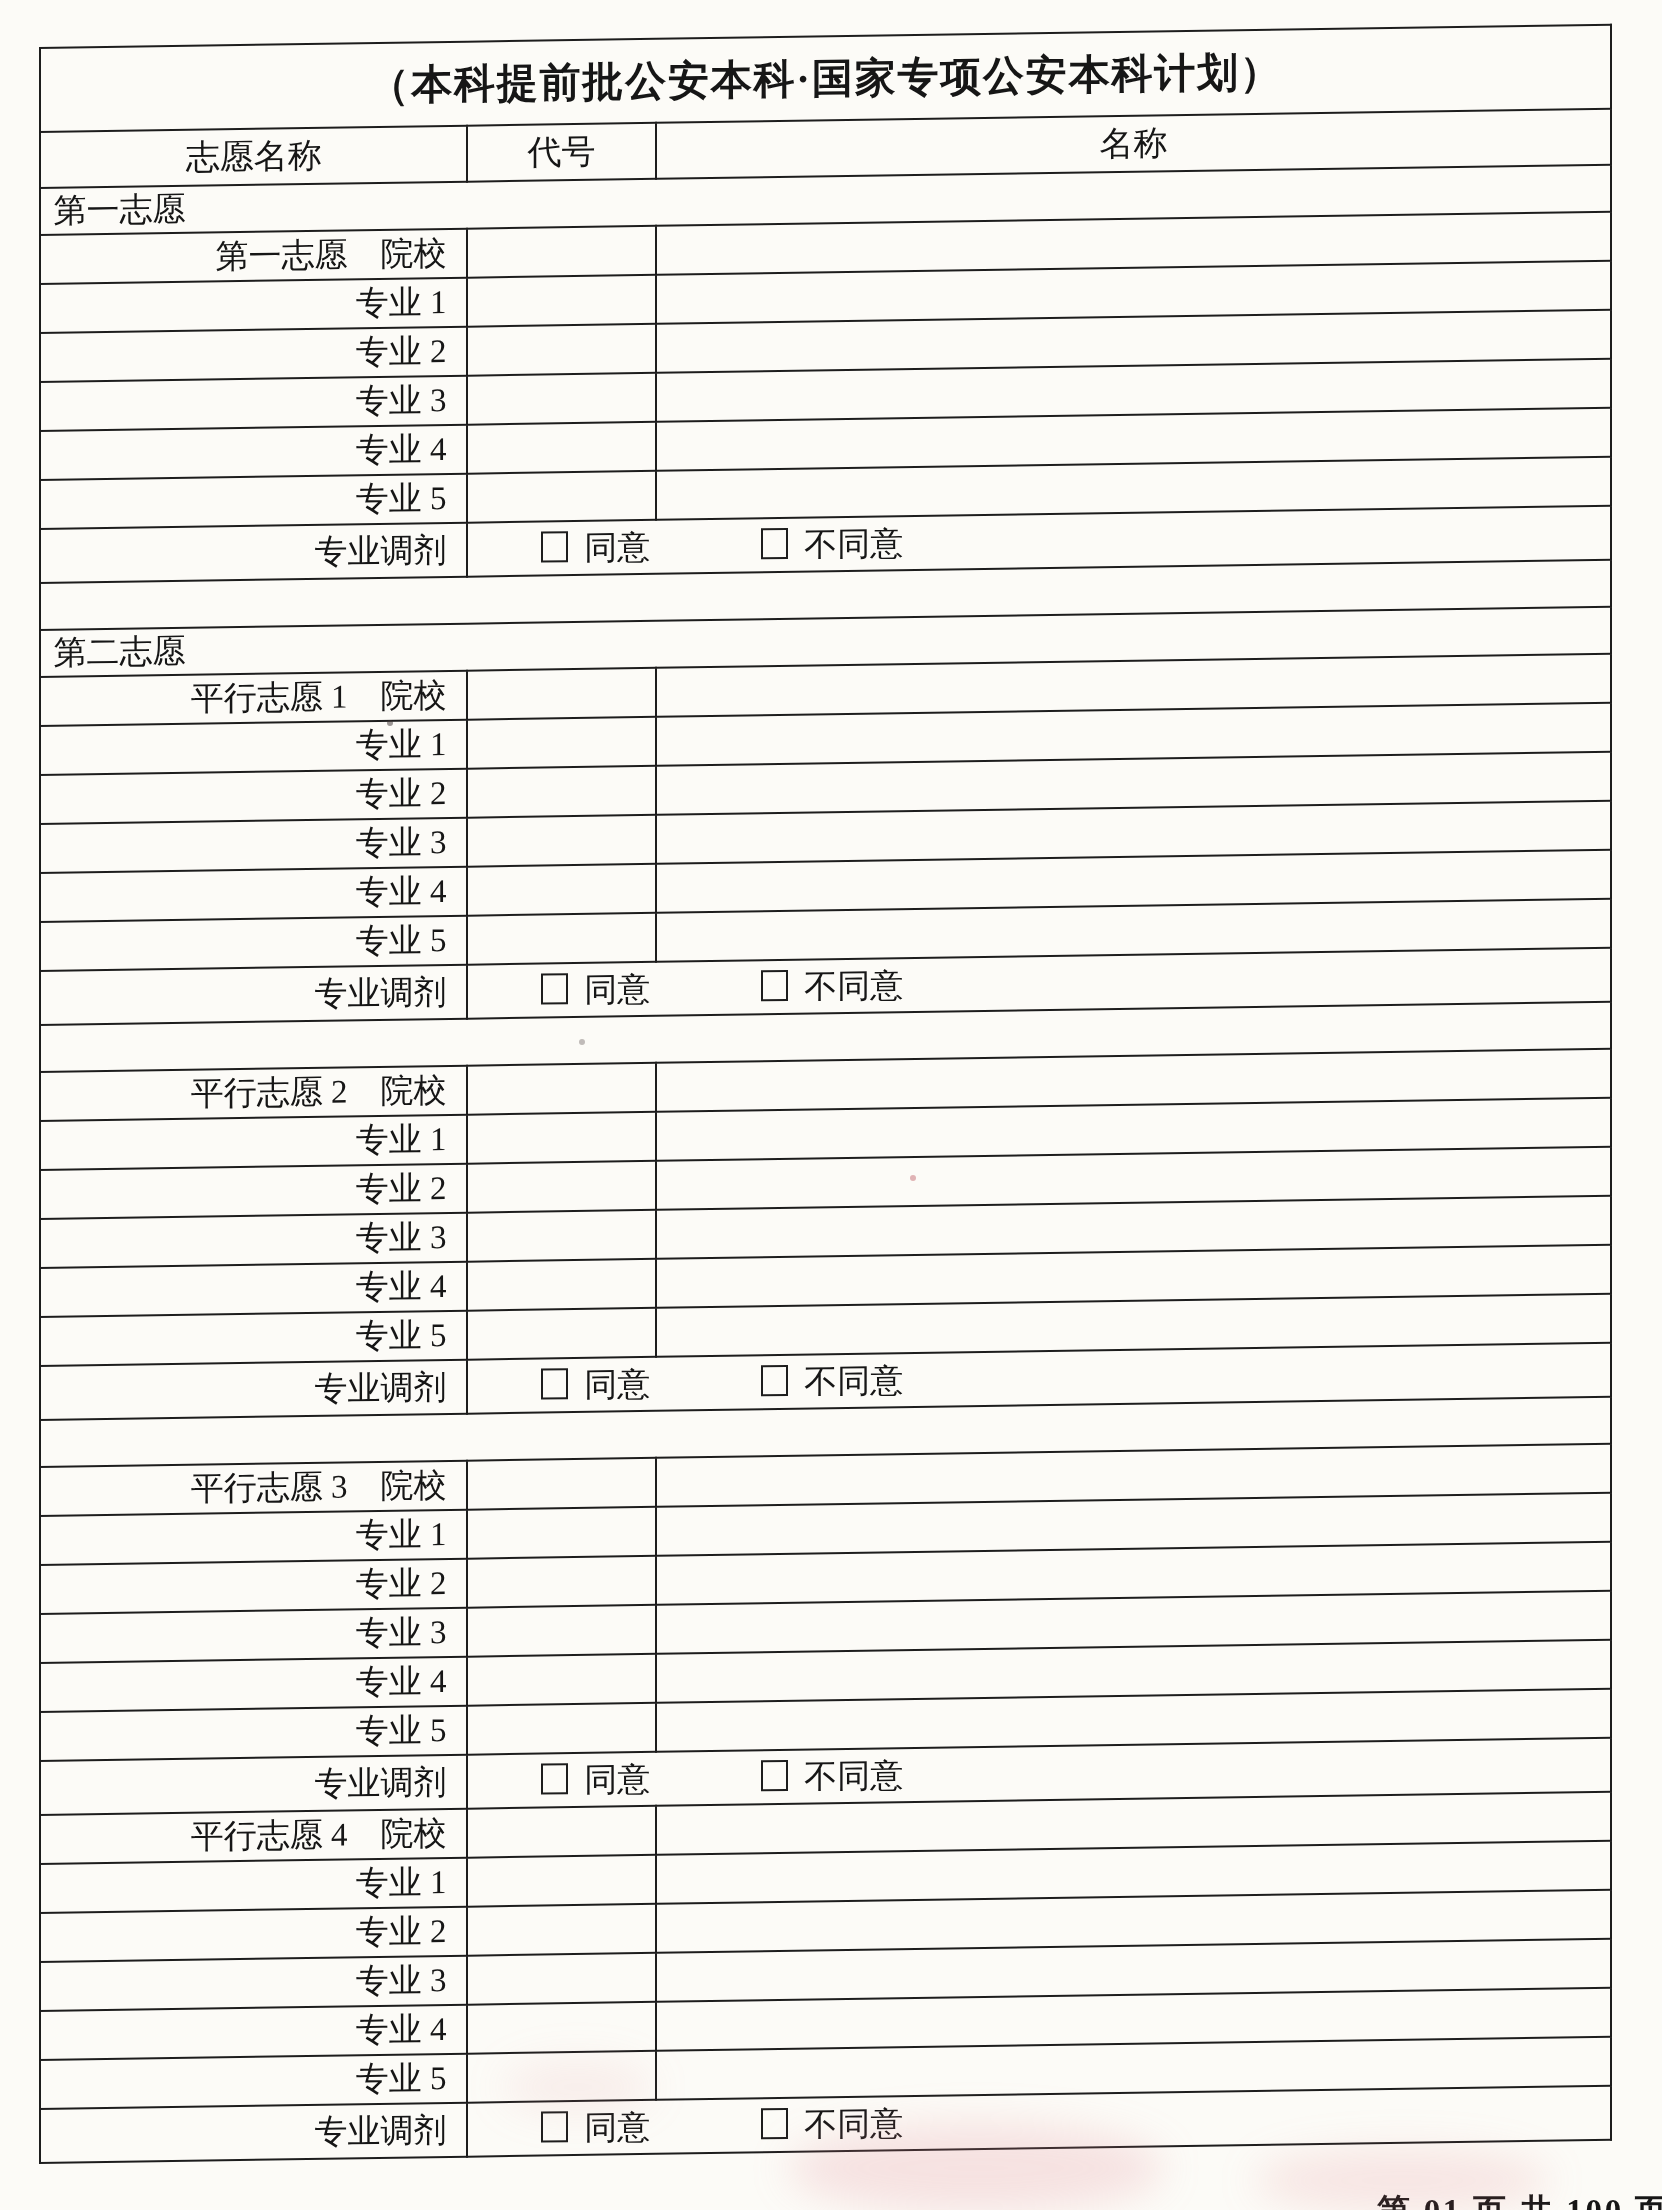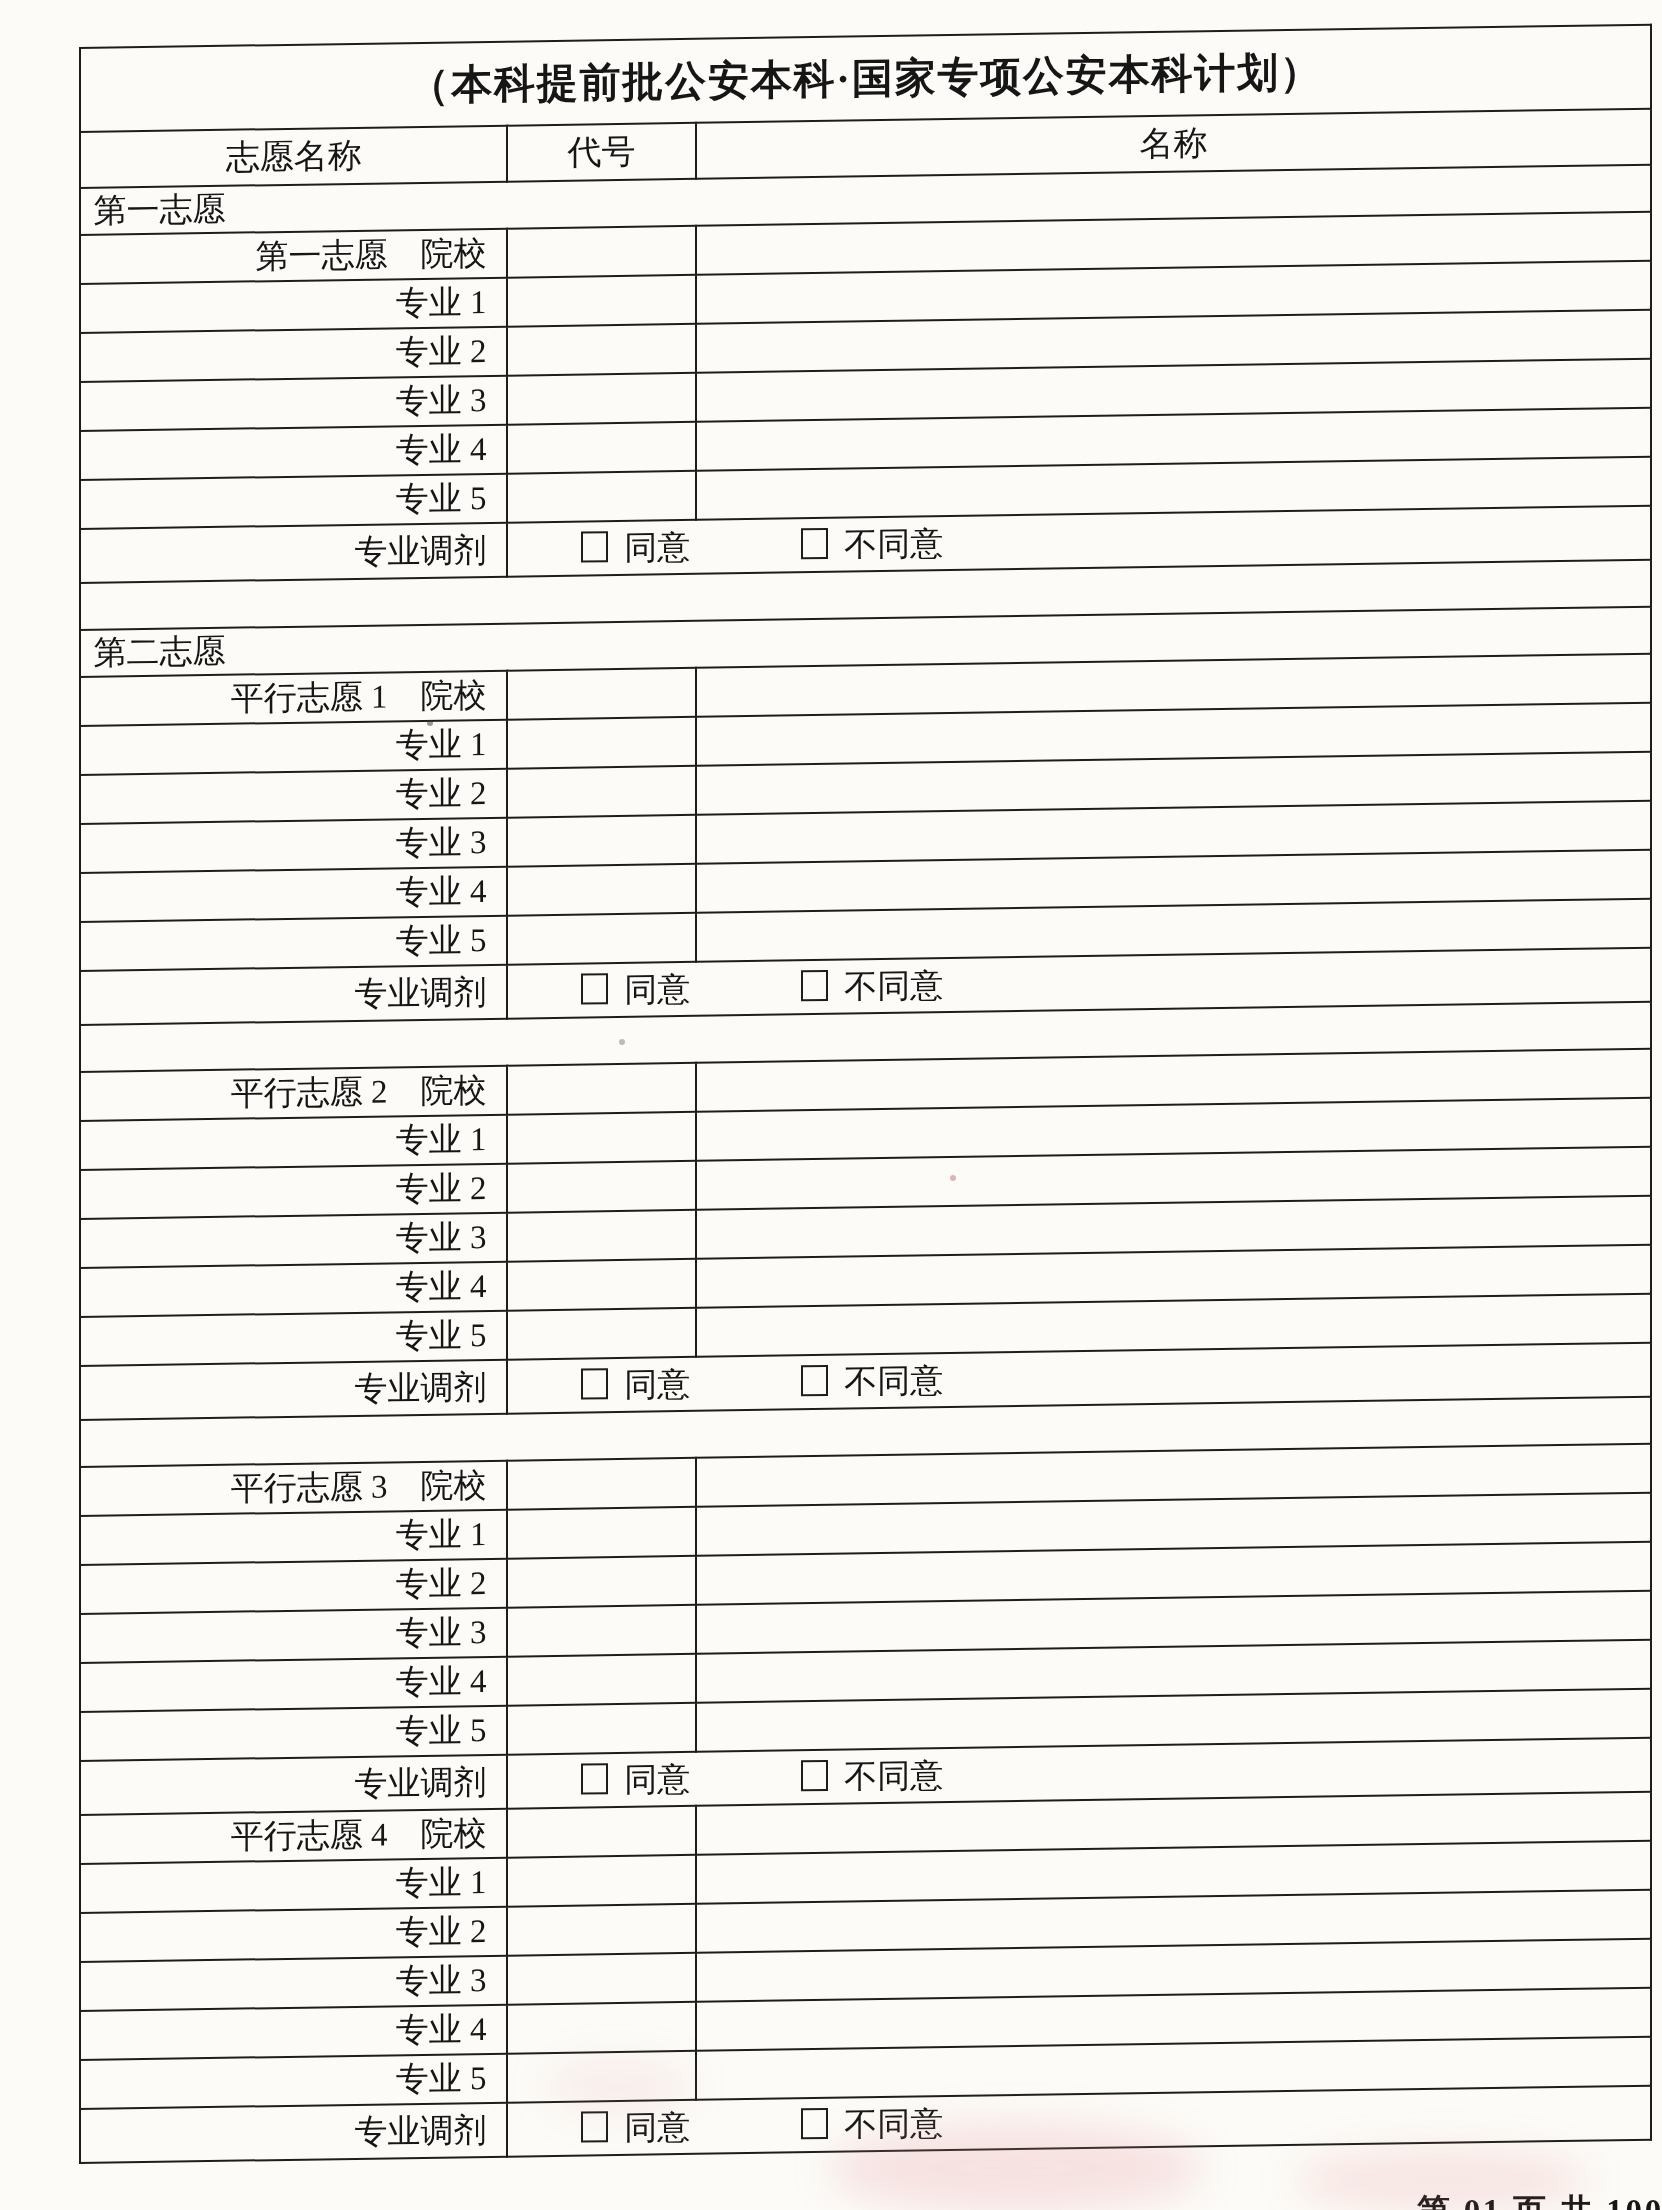--- a/index.html
+++ b/index.html
@@ -11,21 +11,20 @@
     height: 2210px;
     overflow: hidden;
     position: relative;
     background: #fcfbf7;
     font-family: "Liberation Serif", "DejaVu Serif", serif;
     color: #161616;
   }
   .sheet {
     position: absolute;
     inset: 0;
-    margin-left: 40px;
   }
   
   .table-skew {
     position: absolute;
     left: 39px;
     top: 47px;
     width: 1573px;
     transform: skewY(-0.85deg);
     transform-origin: 0 0;
   }

